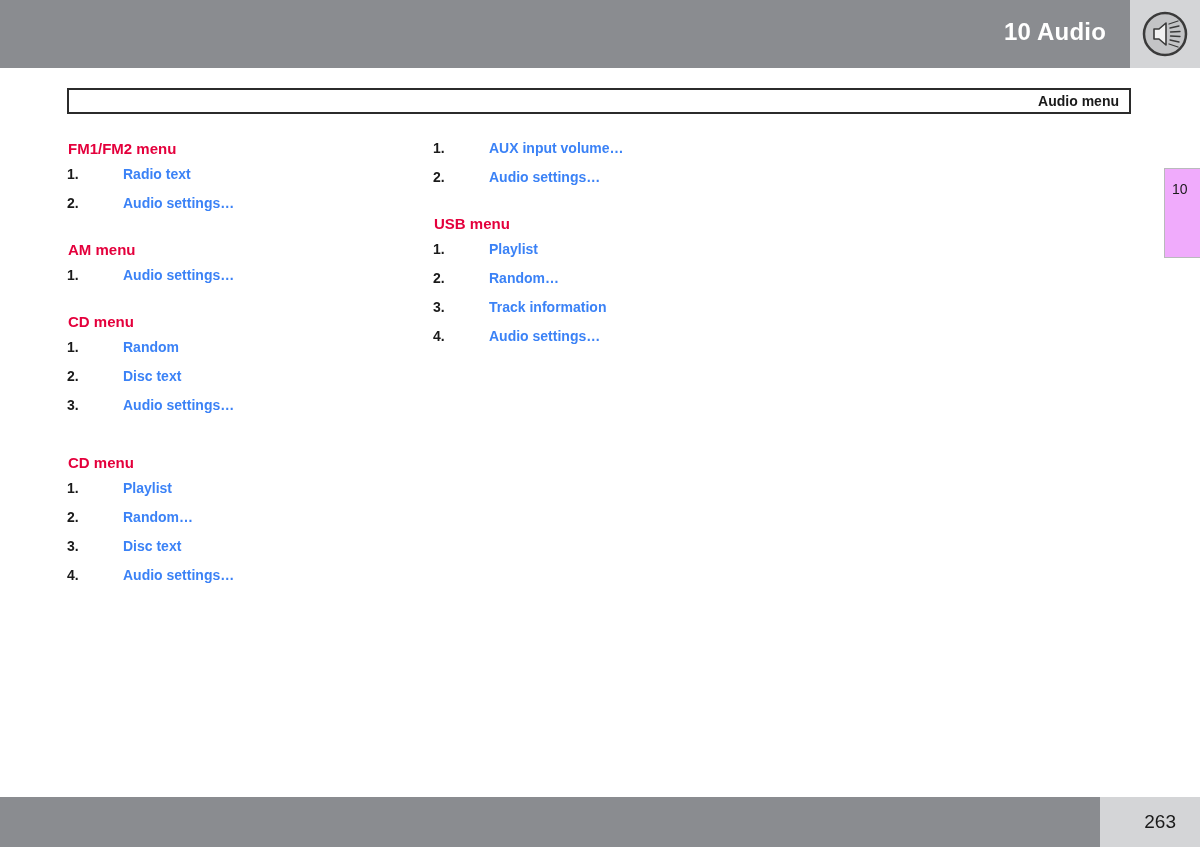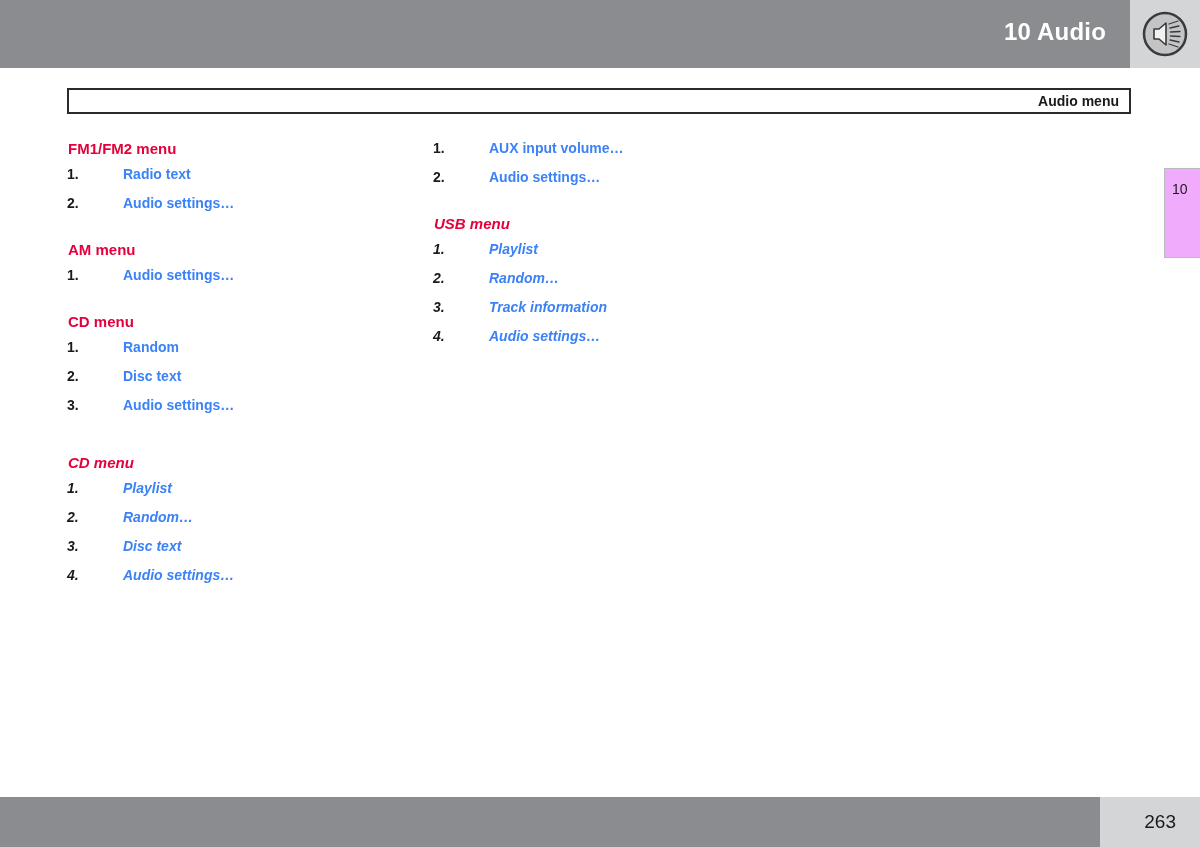--- a/index.html
+++ b/index.html
@@ -102,21 +102,21 @@
     width: 1200px;
   }
   .column {
     position: absolute;
     top: 0;
   }
   .column.left  { left: 67px;  width: 360px; }
   .column.right { left: 433px; width: 360px; }
 
   .menu-block { margin-bottom: 30px; }
-  .menu-block:last-child { margin-bottom: 0; font-style: italic; }
+  .menu-block:last-child { margin-bottom: 0; }
 
   .menu-heading {
     font-size: 15px;
     font-weight: bold;
     color: #e4003c;
     margin: 0 0 8px 1px;
     line-height: 1.2;
   }
   .menu-subtitle {
     font-size: 14px;

